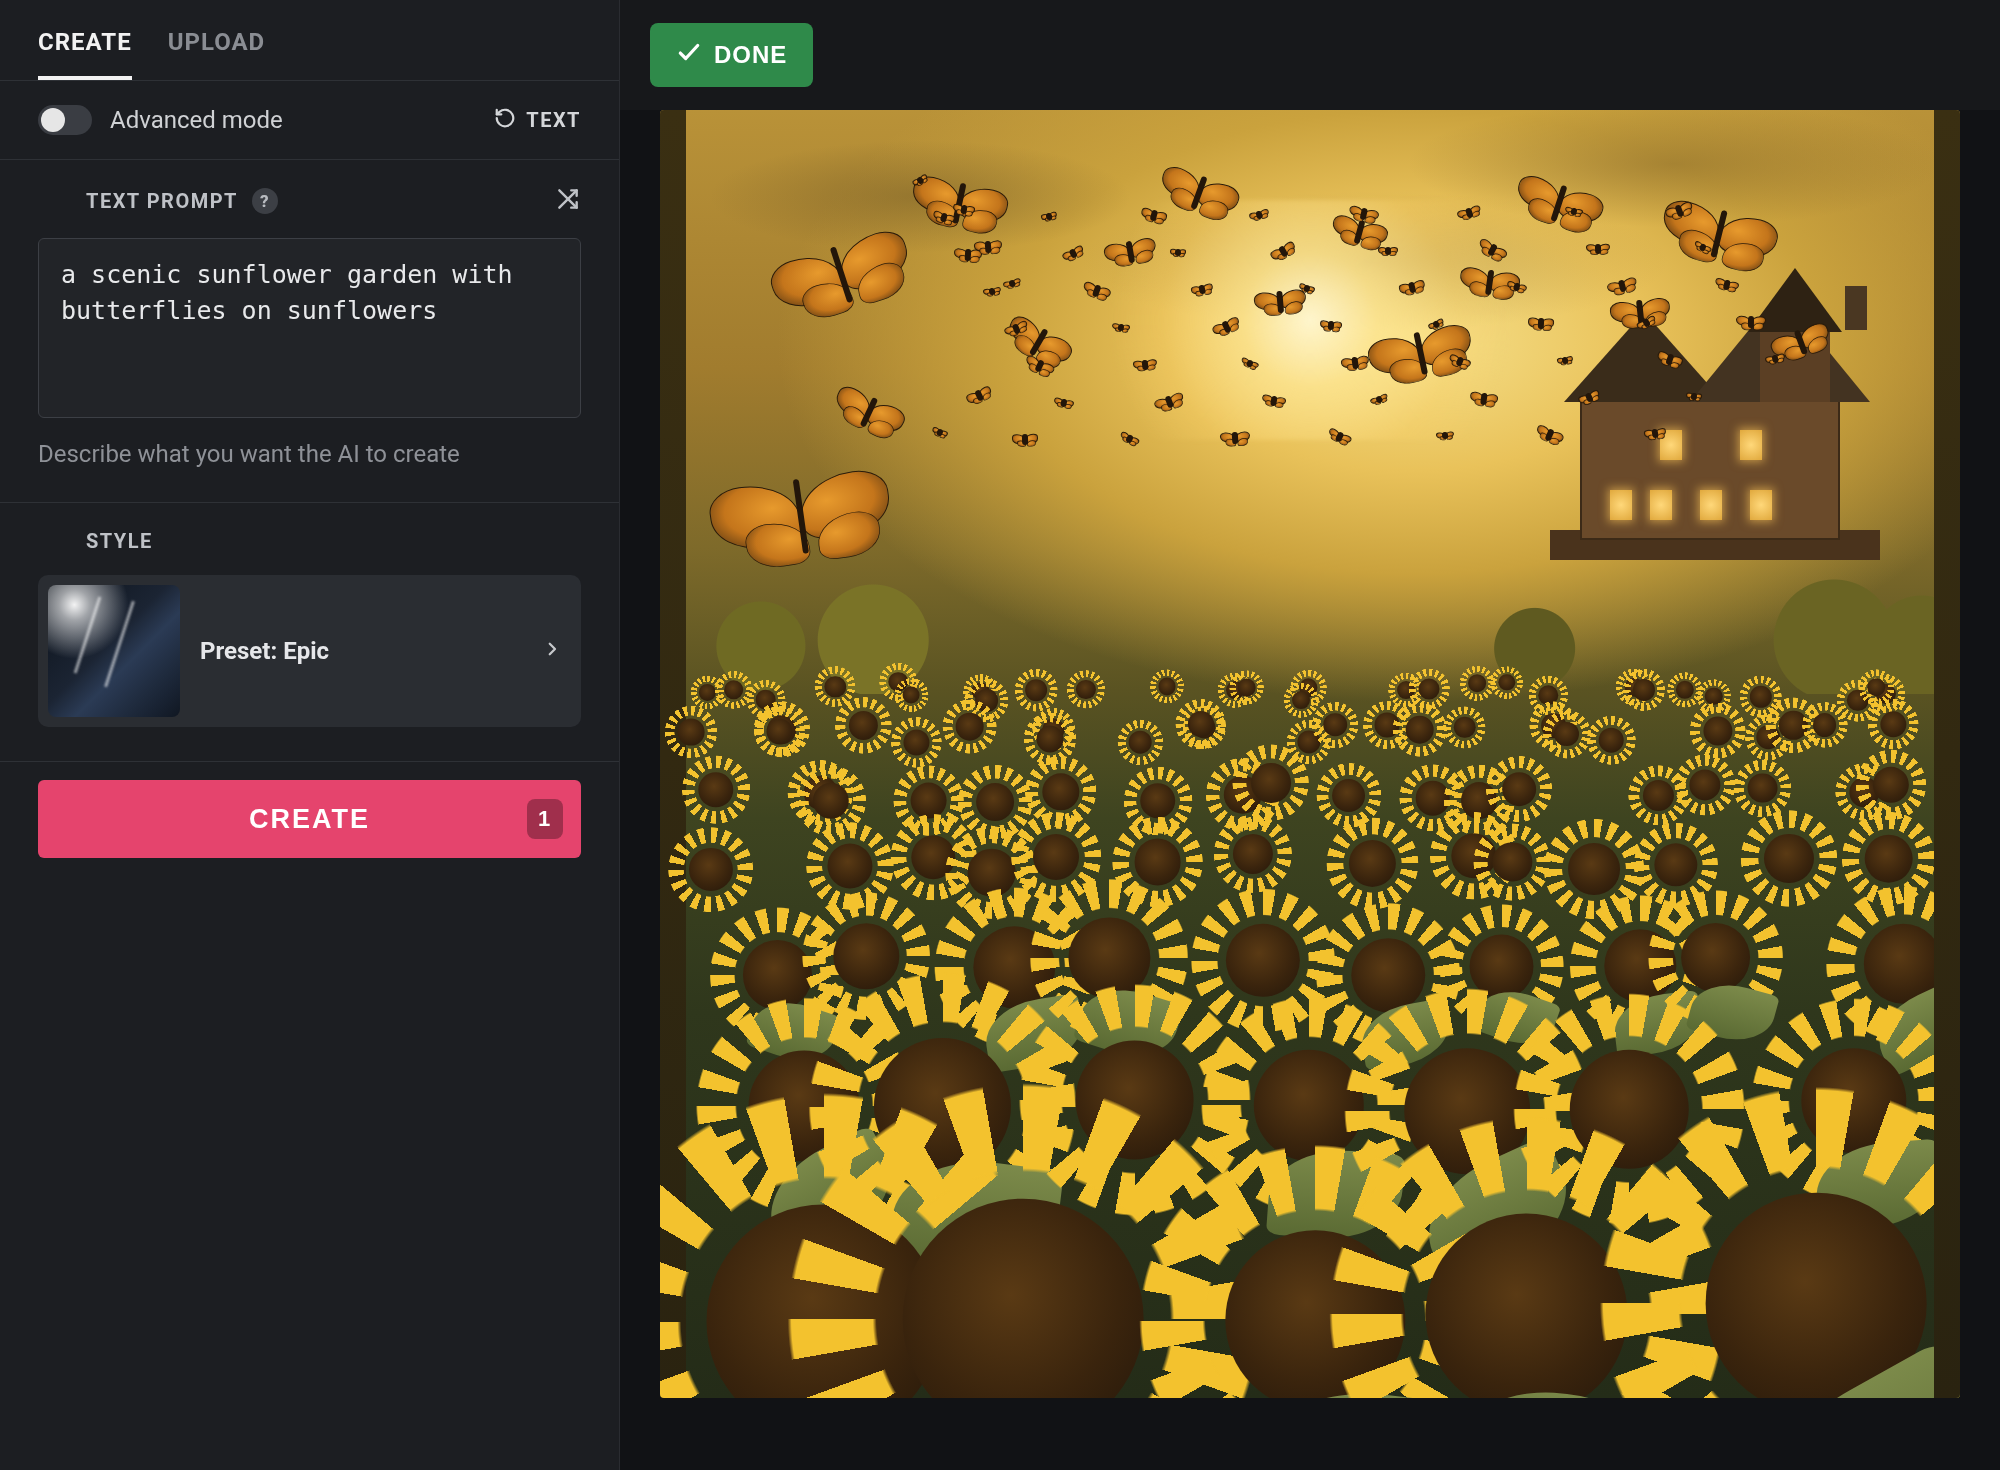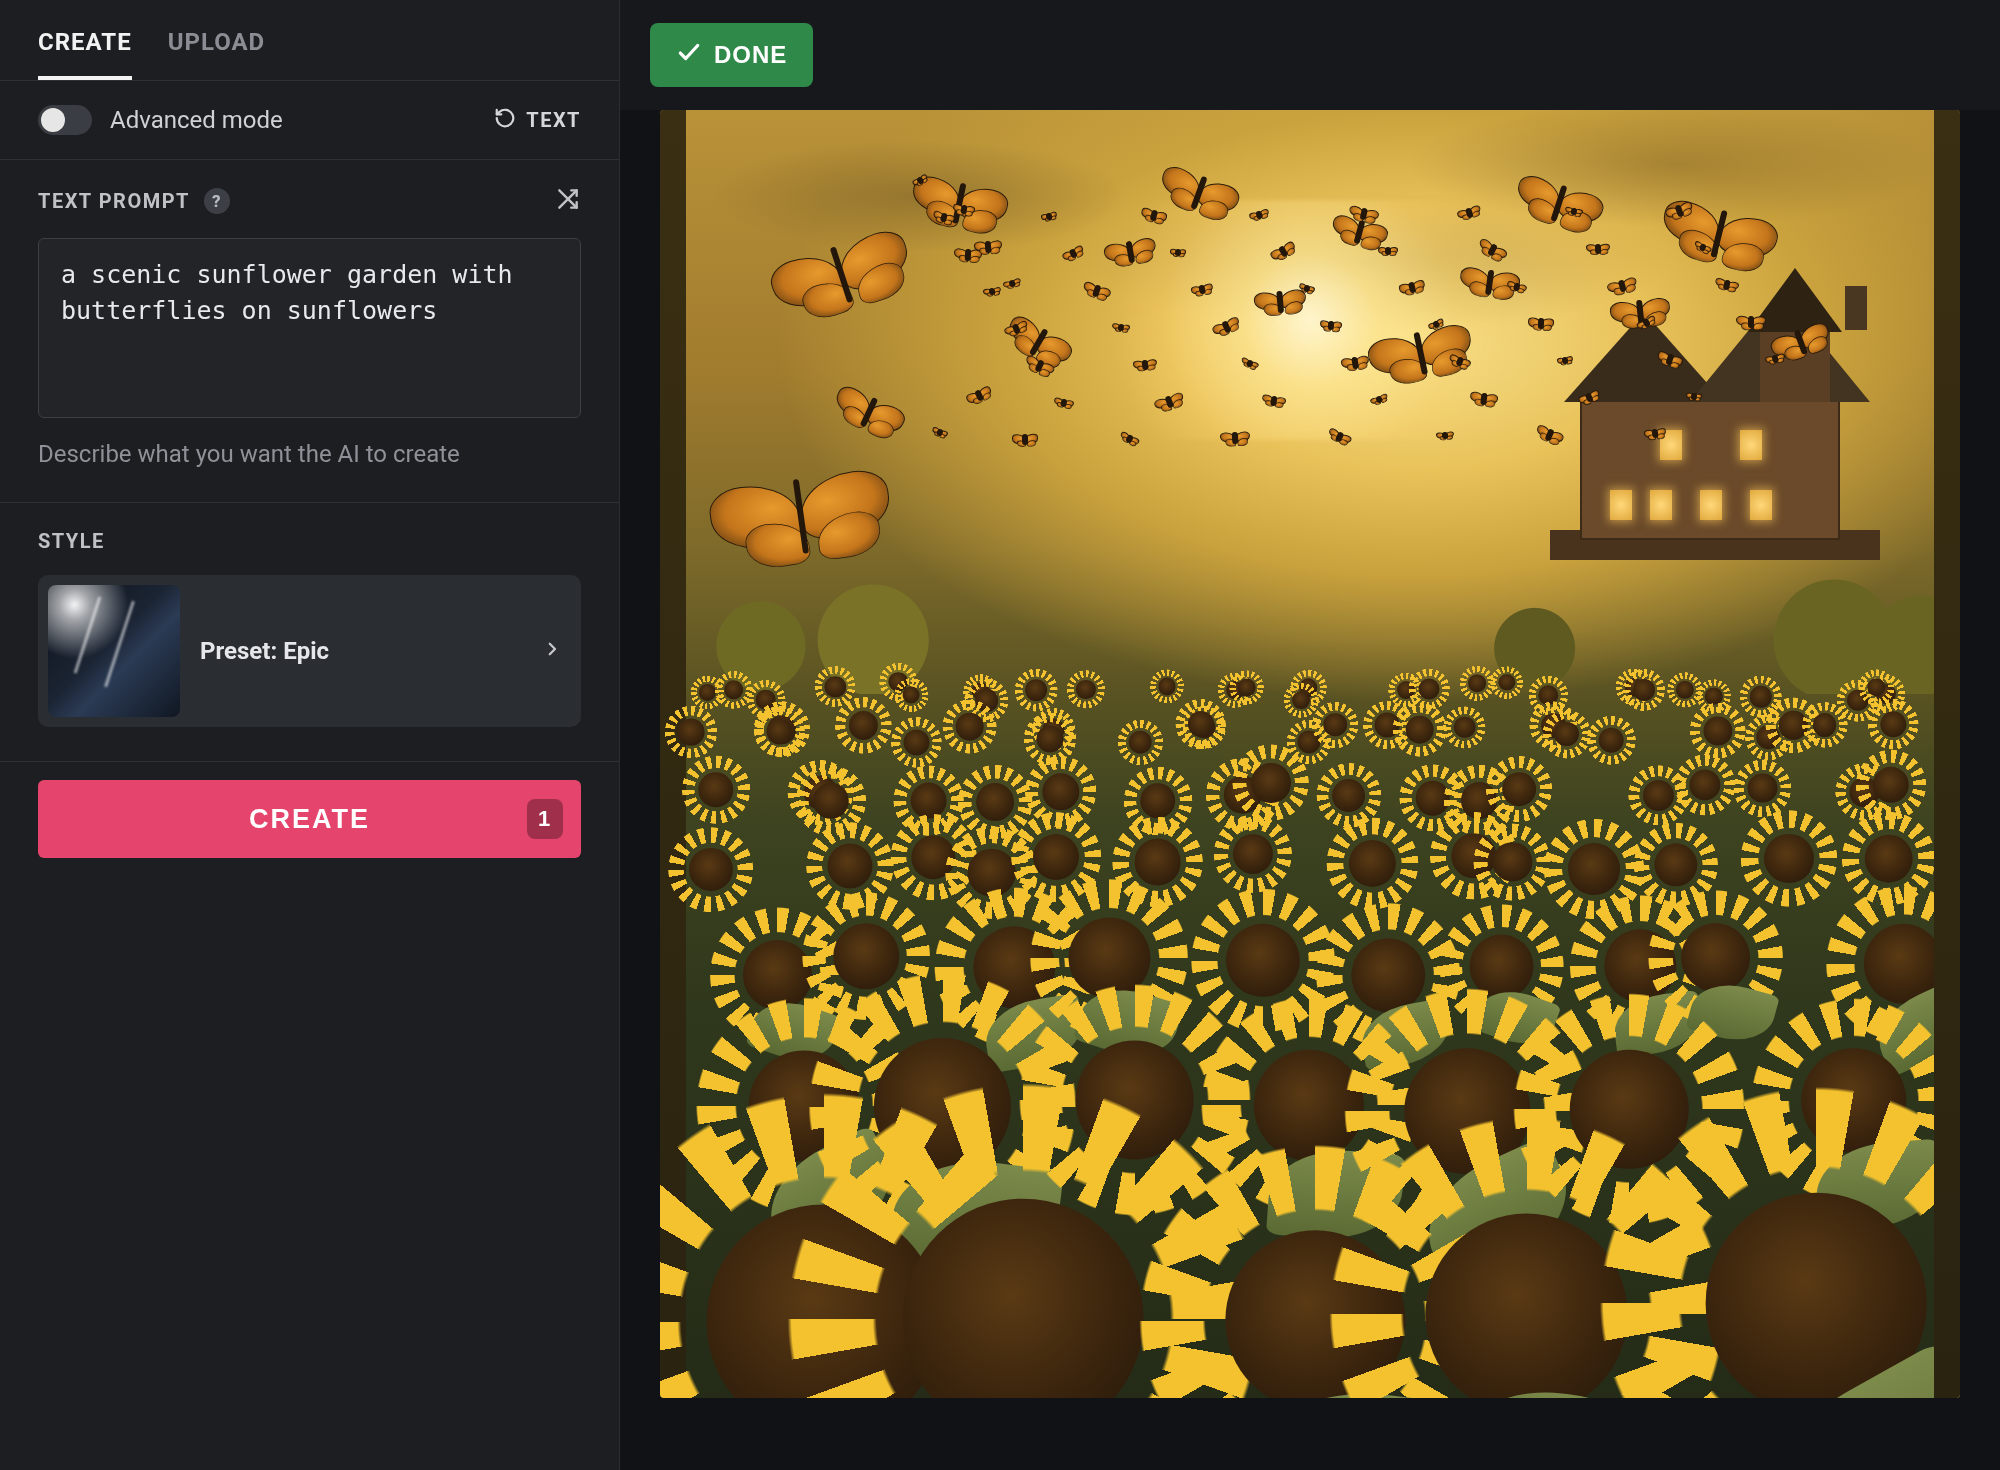--- a/index.html
+++ b/index.html
@@ -84,20 +84,21 @@
   .reset-btn svg { width: 22px; height: 22px; }
 
   
   .section {
     padding: 26px 38px 34px 38px;
     border-bottom: 1px solid #2e3136;
   }
   .section-header {
     display: flex; align-items: center; justify-content: space-between;
     margin-bottom: 22px;
+    margin-left: 48px;
   }
   .section-title {
     font-size: 20px;
     font-weight: 700;
     letter-spacing: 1.5px;
     color: #bfc2c7;
     display: flex; align-items: center; gap: 14px;
   }
   .help-badge {
     width: 26px; height: 26px;

